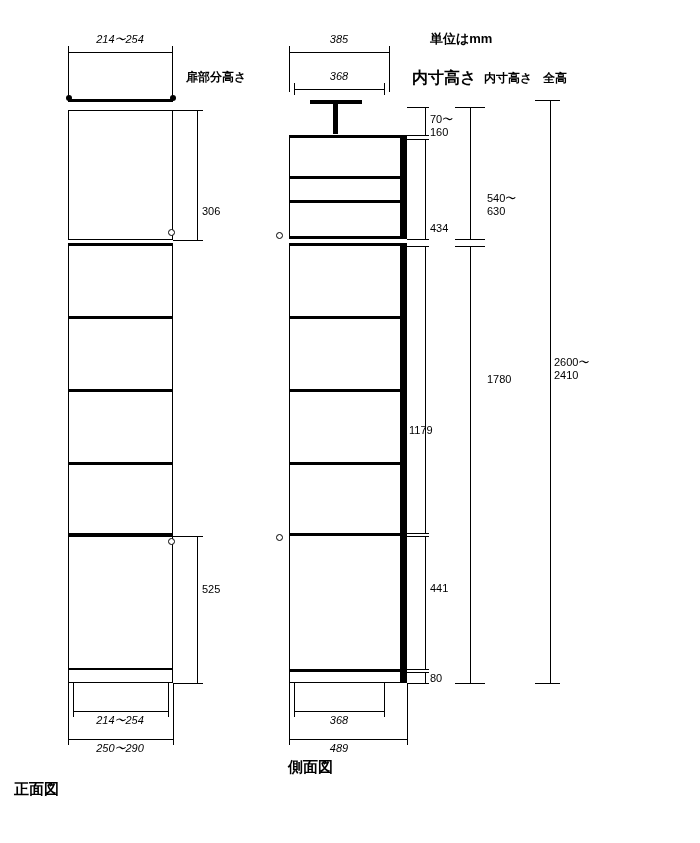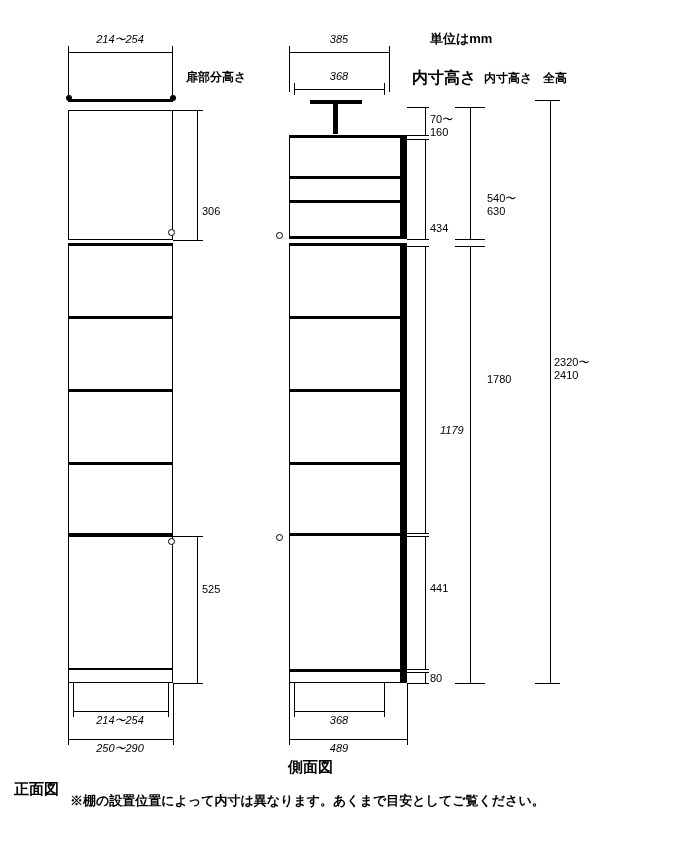--- a/index.html
+++ b/index.html
@@ -129,21 +129,21 @@
   <div class="txt" style="left:430px;top:126px;">160</div>
 
   <div class="ln h" style="left:407px;top:139px;width:22px;"></div>
   <div class="ln h" style="left:407px;top:239px;width:22px;"></div>
   <div class="ln v" style="left:425px;top:139px;height:100px;"></div>
   <div class="txt" style="left:430px;top:202px;margin-top:20px;">434</div>
 
   <div class="ln h" style="left:407px;top:246px;width:22px;"></div>
   <div class="ln h" style="left:407px;top:533px;width:22px;"></div>
   <div class="ln v" style="left:425px;top:246px;height:287px;"></div>
-  <div class="txt" style="left:440px;top:424px;font-style:italic;">1179</div>
+  <div class="txt" style="left:409px;top:424px;">1179</div>
 
   <div class="ln h" style="left:407px;top:536px;width:22px;"></div>
   <div class="ln h" style="left:407px;top:669px;width:22px;"></div>
   <div class="ln v" style="left:425px;top:536px;height:133px;"></div>
   <div class="txt" style="left:430px;top:582px;">441</div>
 
   <div class="ln h" style="left:407px;top:672px;width:22px;"></div>
   <div class="ln h" style="left:407px;top:683px;width:22px;"></div>
   <div class="ln v" style="left:425px;top:672px;height:11px;"></div>
   <div class="txt" style="left:430px;top:672px;">80</div>
@@ -155,34 +155,33 @@
   <div class="txt" style="left:487px;top:205px;">630</div>
 
   <div class="ln h" style="left:455px;top:246px;width:30px;"></div>
   <div class="ln h" style="left:455px;top:683px;width:30px;"></div>
   <div class="ln v" style="left:470px;top:246px;height:437px;"></div>
   <div class="txt" style="left:487px;top:373px;">1780</div>
 
   <div class="ln h" style="left:535px;top:100px;width:25px;"></div>
   <div class="ln h" style="left:535px;top:683px;width:25px;"></div>
   <div class="ln v" style="left:550px;top:100px;height:583px;"></div>
-  <div class="txt" style="left:554px;top:356px;">2320〜</div>
+  <div class="txt" style="left:554px;top:356px;">2600〜</div>
   <div class="txt" style="left:554px;top:369px;">2410</div>
 
   <div class="ln v" style="left:294px;top:683px;height:28px;"></div>
   <div class="ln v" style="left:384px;top:683px;height:28px;"></div>
   <div class="ln h" style="left:294px;top:711px;width:90px;"></div>
   <div class="ln v" style="left:294px;top:705px;height:12px;"></div>
   <div class="ln v" style="left:384px;top:705px;height:12px;"></div>
   <div class="txt c" style="left:339px;top:714px;">368</div>
 
   <div class="ln v" style="left:289px;top:683px;height:56px;"></div>
   <div class="ln v" style="left:407px;top:683px;height:56px;"></div>
   <div class="ln h" style="left:289px;top:739px;width:118px;"></div>
   <div class="ln v" style="left:289px;top:733px;height:12px;"></div>
   <div class="ln v" style="left:407px;top:733px;height:12px;"></div>
   <div class="txt c" style="left:339px;top:742px;">489</div>
 
   <div class="cap" style="left:288px;top:758px;">側面図</div>
 
-  <div class="note" style="left:70px;top:792px;">※棚の設置位置によって内寸は異なります。あくまで目安としてご覧ください。</div>
 
 </div>
 
 </body></html>

